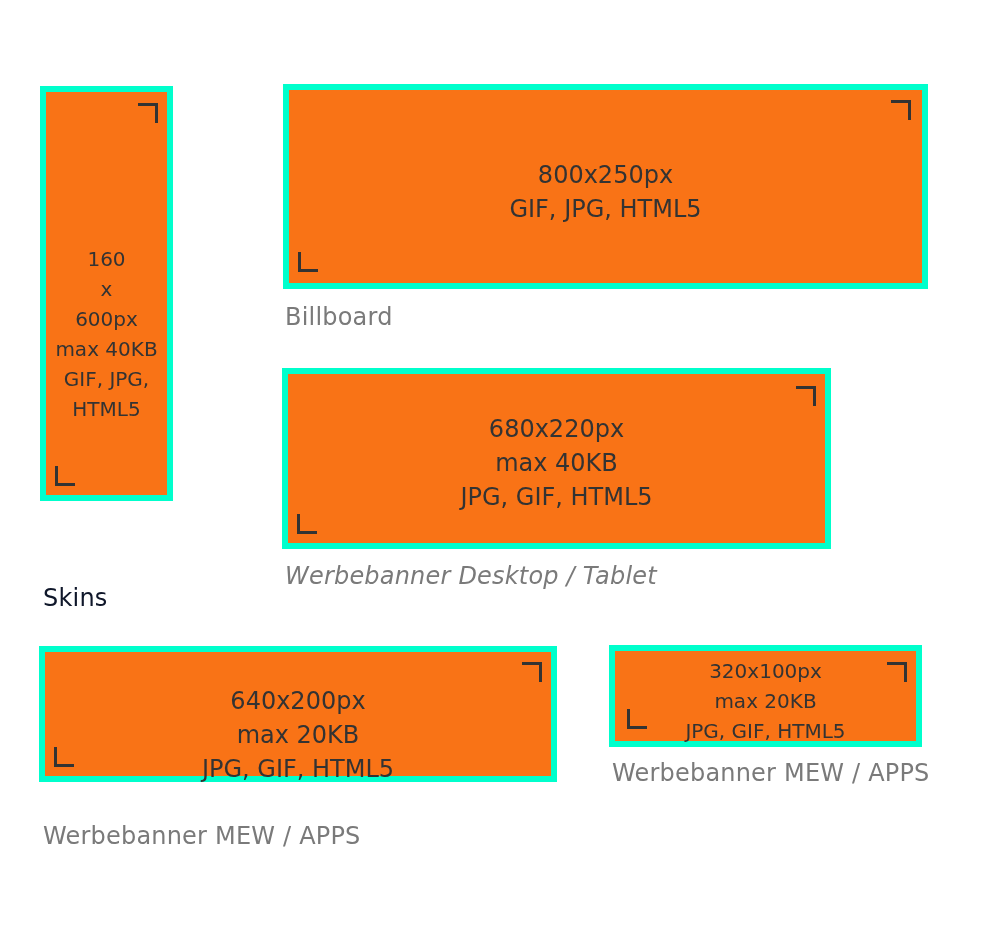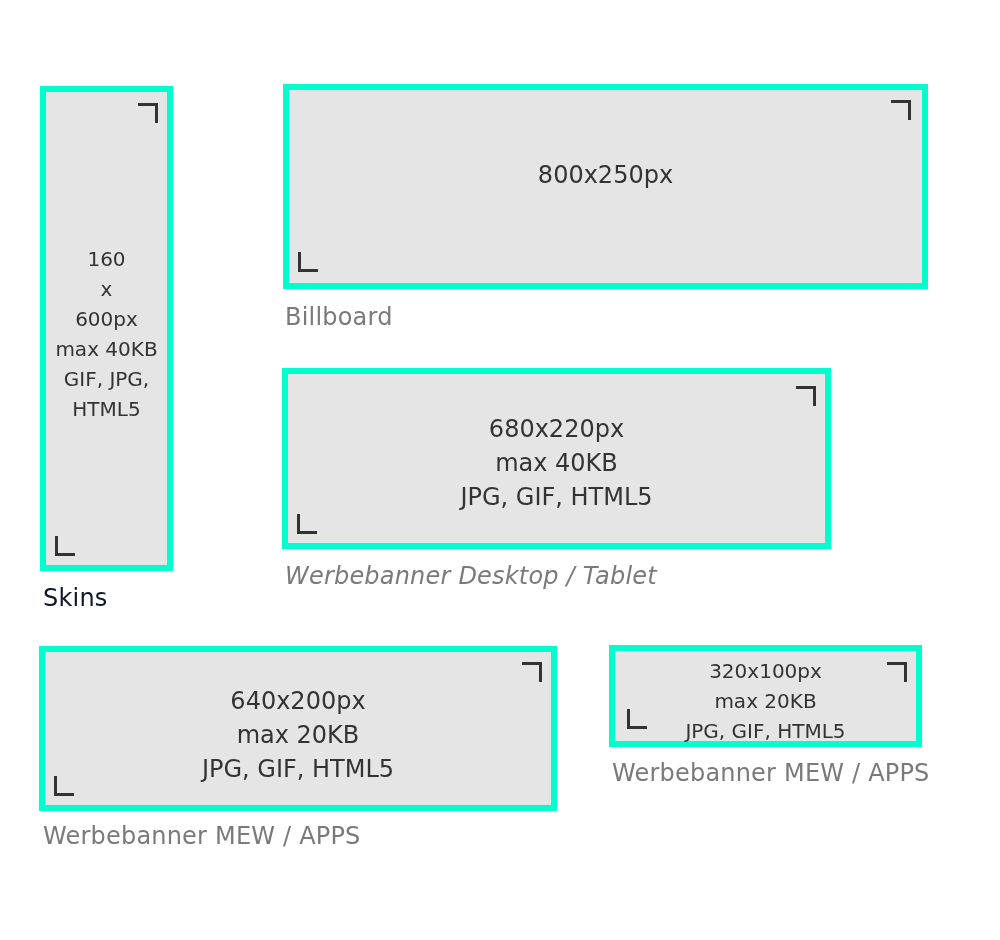--- a/index.html
+++ b/index.html
@@ -1,45 +1,45 @@
 <!DOCTYPE html>
 <html><head>
 <meta charset="utf-8">
 <style>
   html, body { margin: 0; padding: 0; background: #ffffff; }
   body { width: 1000px; height: 940px; position: relative; overflow: hidden;
          font-family: "DejaVu Sans", sans-serif; }
-  .box { position: absolute; box-sizing: border-box; border: 6px solid #00FFCC; background: #e5e5e5; }
+  .box { position: absolute; box-sizing: border-box; border: 6px solid #00FFCC; background: #f97316; }
   .content { position: absolute; left: 0; right: 0; text-align: center; color: #333333; }
   .content div { white-space: nowrap; }
   .corner { position: absolute; width: 20px; height: 20px; box-sizing: border-box; }
   .corner.tr { border-top: 3px solid #333; border-right: 3px solid #333; }
   .corner.bl { border-bottom: 3px solid #333; border-left: 3px solid #333; }
   .label { position: absolute; color: #7a7a7a; font-size: 24px; white-space: nowrap; letter-spacing: 0.2px; }
 
   
-  #skins { left: 40px; top: 86px; width: 133px; height: 485px; }
+  #skins { left: 40px; top: 86px; width: 133px; height: 415px; }
   #skins .content { top: 152px; font-size: 20px; line-height: 30px; }
   #skins .tr { right: 9px; top: 11px; }
   #skins .bl { left: 9px; bottom: 9px; }
 
   
   #billboard { left: 283px; top: 84px; width: 645px; height: 205px; }
   #billboard .content { top: 68px; font-size: 24px; line-height: 34px; }
   #billboard .tr { right: 11px; top: 10px; }
   #billboard .bl { left: 9px; bottom: 11px; }
 
   
   #desktop { left: 282px; top: 368px; width: 549px; height: 181px; }
   #desktop .content { top: 38px; font-size: 24px; line-height: 34px; }
   #desktop .tr { right: 9px; top: 12px; }
   #desktop .bl { left: 9px; bottom: 9px; }
 
   
-  #mew-large { left: 39px; top: 646px; width: 518px; height: 165px; }
+  #mew-large { left: 39px; top: 646px; width: 518px; height: 136px; }
   #mew-large .content { top: 32px; font-size: 24px; line-height: 34px; }
   #mew-large .tr { right: 9px; top: 10px; }
   #mew-large .bl { left: 9px; bottom: 9px; }
 
   
   #mew-small { left: 609px; top: 645px; width: 313px; height: 102px; }
   #mew-small .content { top: 5px; font-size: 20px; line-height: 30px; }
   #mew-small .tr { right: 9px; top: 11px; }
   #mew-small .bl { left: 12px; bottom: 12px; }
 </style>
@@ -57,20 +57,21 @@
     <div>HTML5</div>
   </div>
   <span class="corner bl" style="border-color: rgb(51, 51, 51);"></span>
 </div>
 <div class="label" style="left: 43px; top: 584px; color: #0f172a;">Skins</div>
 
 <div class="box" id="billboard" style="border-color: rgb(0, 255, 204);">
   <span class="corner tr" style="border-color: rgb(51, 51, 51);"></span>
   <div class="content" style="color: rgb(51, 51, 51);">
     <div>800x250px</div>
+    <div>GIF, JPG, HTML5</div>
   </div>
   <span class="corner bl" style="border-color: rgb(51, 51, 51);"></span>
 </div>
 <div class="label" style="left: 285px; top: 303px; color: rgb(122, 122, 122);">Billboard</div>
 
 <div class="box" id="desktop" style="border-color: rgb(0, 255, 204);">
   <span class="corner tr" style="border-color: rgb(51, 51, 51);"></span>
   <div class="content" style="color: rgb(51, 51, 51);">
     <div>680x220px</div>
     <div>max 40KB</div>

